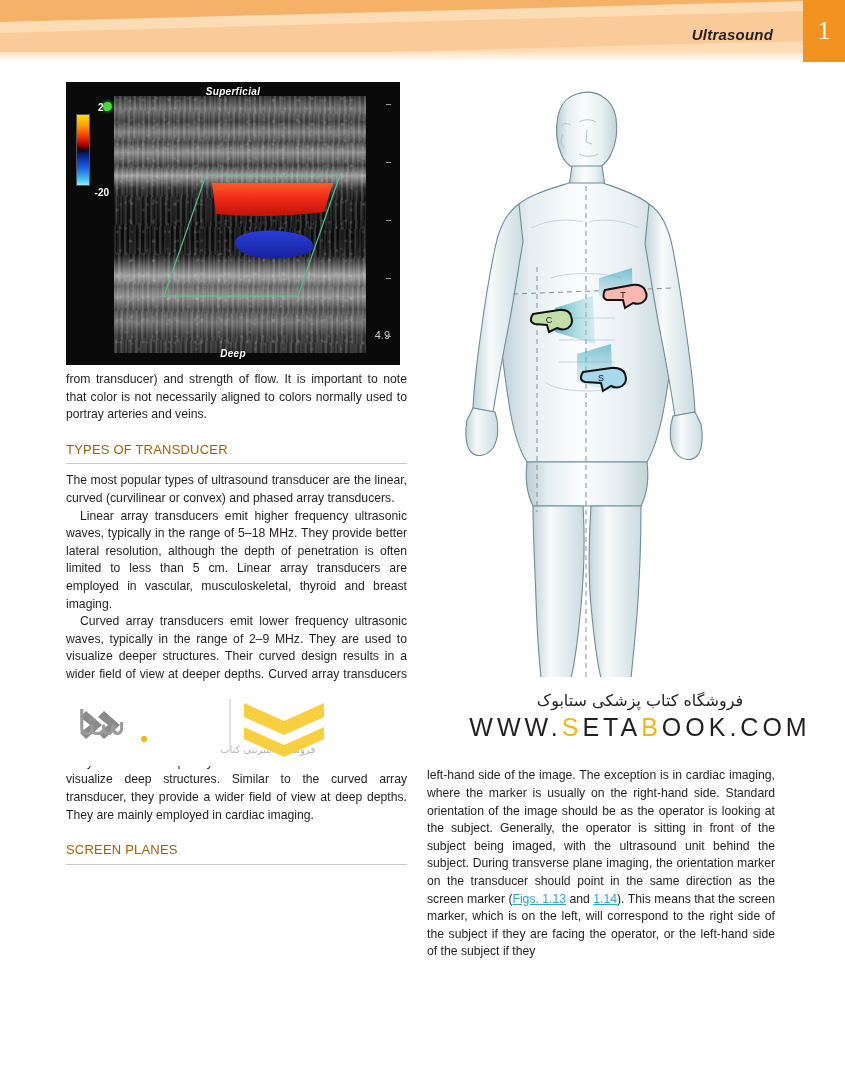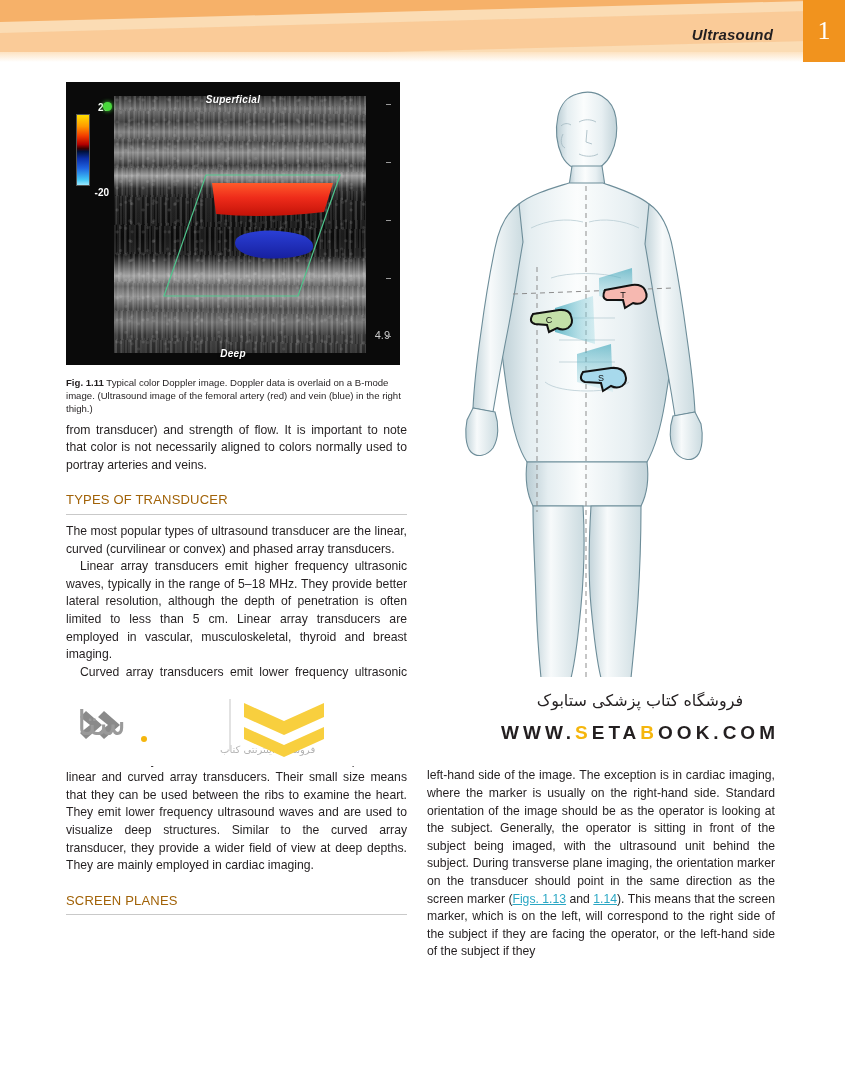--- a/index.html
+++ b/index.html
@@ -68,21 +68,21 @@
       radial-gradient(circle at 85% 12%, rgba(255,255,255,.16) 0 1px, transparent 2px),
       radial-gradient(circle at 25% 72%, rgba(255,255,255,.18) 0 1px, transparent 2px),
       radial-gradient(circle at 55% 85%, rgba(255,255,255,.16) 0 1px, transparent 2px),
       radial-gradient(circle at 78% 66%, rgba(255,255,255,.18) 0 1px, transparent 2px);
     background-size: 26px 22px, 31px 26px, 24px 20px, 29px 25px, 27px 23px, 33px 28px, 22px 19px;
     opacity:.55;
   }
   .us-label { position:absolute; width:100%; text-align:center; color:#fff;
     font-style:italic; font-weight:700; font-size:10px; letter-spacing:.3px;
     font-family:"Liberation Sans", sans-serif; text-shadow:0 0 3px #000; }
-  .us-label.top { top:12px; }
+  .us-label.top { top:4px; }
   .us-label.bottom { bottom:6px; }
   .us-depth { position:absolute; right:10px; bottom:24px; color:#c9c9c9; font-size:11px; }
   .us-tick { position:absolute; right:9px; width:5px; height:1px; background:#9a9a9a; }
 
   
   .cb-wrap { position:absolute; left:9px; top:20px; width:34px; }
   .cb-top, .cb-bot { color:#ffffff; font-size:10px; font-weight:700; text-align:right; line-height:11px; }
   .cb-bar { width:14px; height:72px; margin:1px 0 1px 1px;
     background:linear-gradient(to bottom,
       #ffe000 0%, #ff9a00 16%, #f23c00 30%, #b20000 42%, #3a0000 48%,
@@ -114,22 +114,22 @@
 
   
   .anat-fig { position:relative; width:348px; height:595px; }
 
   
   .footer { position:absolute; left:0; bottom:0; width:845px; height:85px; background:#ffffff; }
   .f-logo { position:absolute; left:78px; top:8px; width:250px; height:70px; }
   .f-right { position:absolute; left:455px; top:8px; width:370px; text-align:center; }
   .f-fa { font-size:16px; color:#231f20; direction:rtl;
     font-family:"DejaVu Sans", sans-serif; line-height:24px; }
-  .f-url { font-size:19px; letter-spacing:4px; color:#231f20; font-weight:700;
-    font-family:"Liberation Sans", sans-serif; margin-top:9px; }
+  .f-url { font-size:25px; letter-spacing:4px; color:#231f20; font-weight:400;
+    font-family:"Liberation Sans", sans-serif; margin-top:0; }
   .f-url .hl { color:#f5b60d; }
 </style>
 </head>
 <body>
 
 <div class="page">
 
   <div class="header">
     <div class="hdr-dark"></div>
     <div class="hdr-wedge-light"></div>
@@ -180,23 +180,20 @@
         <div class="us-label bottom">Deep</div>
         <div class="us-depth">4.9</div>
         <div class="us-tick" style="top:22px;"></div>
         <div class="us-tick" style="top:80px;"></div>
         <div class="us-tick" style="top:138px;"></div>
         <div class="us-tick" style="top:196px;"></div>
         <div class="us-tick" style="top:254px;"></div>
       </div>
     </div>
 
-    <div class="caption">
-      <b>Fig. 1.11</b><span> Typical color Doppler image. Doppler data is overlaid on a B-mode image. (Ultrasound image of the femoral artery (red) and vein (blue) in the right thigh.)</span>
-    </div>
 
     <div class="body-text" style="margin-top:6px;">
       <p>from transducer) and strength of flow. It is important to note that color is not necessarily aligned to colors normally used to portray arteries and veins.</p>
 
       <h2 class="sec">TYPES OF TRANSDUCER</h2>
       <div class="sec-rule"></div>
 
       <p>The most popular types of ultrasound transducer are the linear, curved (curvilinear or convex) and phased array transducers.</p>
       <p class="ind">Linear array transducers emit higher frequency ultrasonic waves, typically in the range of 5–18 MHz. They provide better lateral resolution, although the depth of penetration is often limited to less than 5 cm. Linear array transducers are employed in vascular, musculoskeletal, thyroid and breast imaging.</p>
       <p class="ind">Curved array transducers emit lower frequency ultrasonic waves, typically in the range of 2–9 MHz. They are used to visualize deeper structures. Their curved design results in a wider field of view at deeper depths. Curved array transducers are employed in abdominal, cardiac and obstetric imaging.</p>

